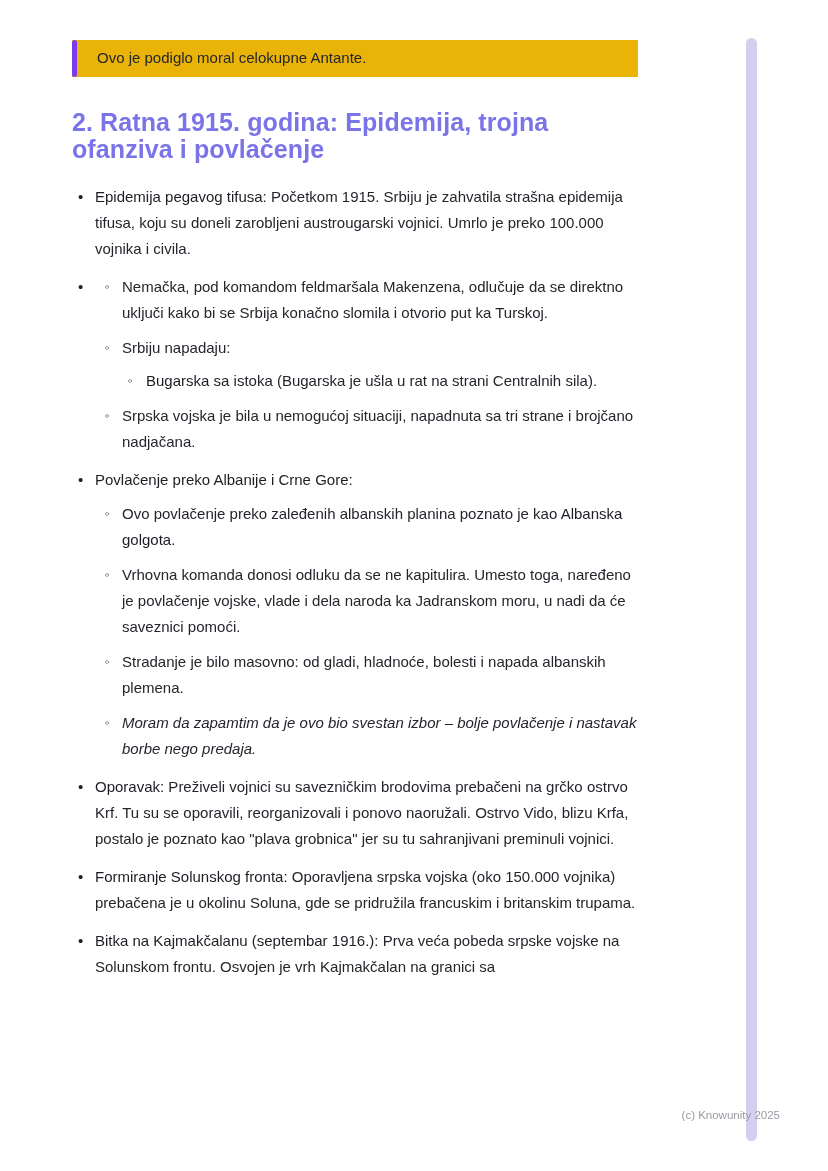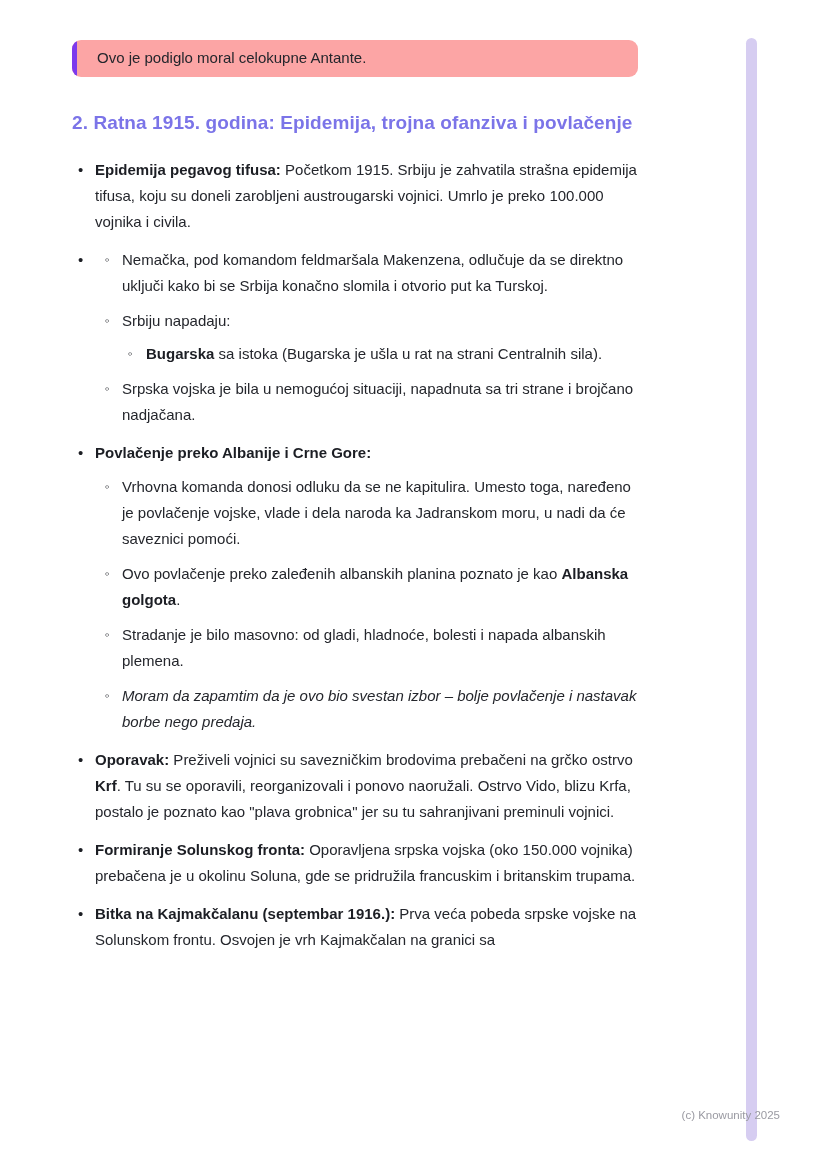--- a/index.html
+++ b/index.html
@@ -9,35 +9,35 @@
     font-family:"Liberation Sans","DejaVu Sans",sans-serif;
     color:#24262c;
     -webkit-font-smoothing:antialiased;
   }
 
   .content { position:absolute; left:72px; top:40px; width:566px; }
 
   
   .callout {
     display:flex; align-items:stretch;
-    background:#fca5a5; border-radius:9px; overflow:hidden;
+    background:#eab308; border-radius:1px; overflow:hidden;
   }
   .callout-bar { width:5px; flex:none; background:#7c3aed; border-radius:3px; }
   .callout-text { padding:6px 16px 7px 20px; font-size:15px; line-height:24px; color:#24262c; }
 
   
   h2.heading {
-    color:#7b74e8; font-size:19px; line-height:27px; font-weight:700;
+    color:#7b74e8; font-size:25px; line-height:27px; font-weight:700;
     margin:32px 0 21px 0; letter-spacing:0.1px;
   }
 
   
   ul { list-style:none; }
   .li-text { font-size:15px; line-height:26px; }
-  .li-text strong { font-weight:700; color:#1c1e24; }
+  .li-text strong { font-weight:400; color:#1c1e24; }
   .li-text.italic, .li-text .italic-txt { font-style:italic; }
 
   ul.l1 > li { position:relative; padding-left:23px; margin-bottom:12px; }
   ul.l1 > li::before {
     content:"\2022"; position:absolute; left:6px; top:0;
     font-size:15px; line-height:26px; color:#1c1e24;
   }
 
   ul.l2 { margin-top:7px; }
   ul.l2 > li { position:relative; padding-left:27px; margin-bottom:9px;margin-top:8px; }
@@ -103,24 +103,24 @@
           <li>
             <p class="li-text"><span>Srpska vojska je bila u nemogućoj situaciji, napadnuta sa tri strane i brojčano nadjačana.</span></p>
           </li>
         </ul>
       </li>
 
       <li>
         <p class="li-text"><strong>Povlačenje preko Albanije i Crne Gore:</strong></p>
         <ul class="l2">
           <li>
-            <p class="li-text"><span>Vrhovna komanda donosi odluku da se ne kapitulira. Umesto toga, naređeno je povlačenje vojske, vlade i dela naroda ka Jadranskom moru, u nadi da će saveznici pomoći.</span></p>
+            <p class="li-text"><span>Ovo povlačenje preko zaleđenih albanskih planina poznato je kao </span><strong>Albanska golgota</strong><span>.</span></p>
           </li>
           <li>
-            <p class="li-text"><span>Ovo povlačenje preko zaleđenih albanskih planina poznato je kao </span><strong>Albanska golgota</strong><span>.</span></p>
+            <p class="li-text"><span>Vrhovna komanda donosi odluku da se ne kapitulira. Umesto toga, naređeno je povlačenje vojske, vlade i dela naroda ka Jadranskom moru, u nadi da će saveznici pomoći.</span></p>
           </li>
           <li>
             <p class="li-text"><span>Stradanje je bilo masovno: od gladi, hladnoće, bolesti i napada albanskih plemena.</span></p>
           </li>
           <li>
             <p class="li-text italic"><span>Moram da zapamtim da je ovo bio svestan izbor – bolje povlačenje i nastavak borbe nego predaja.</span></p>
           </li>
         </ul>
       </li>
 

